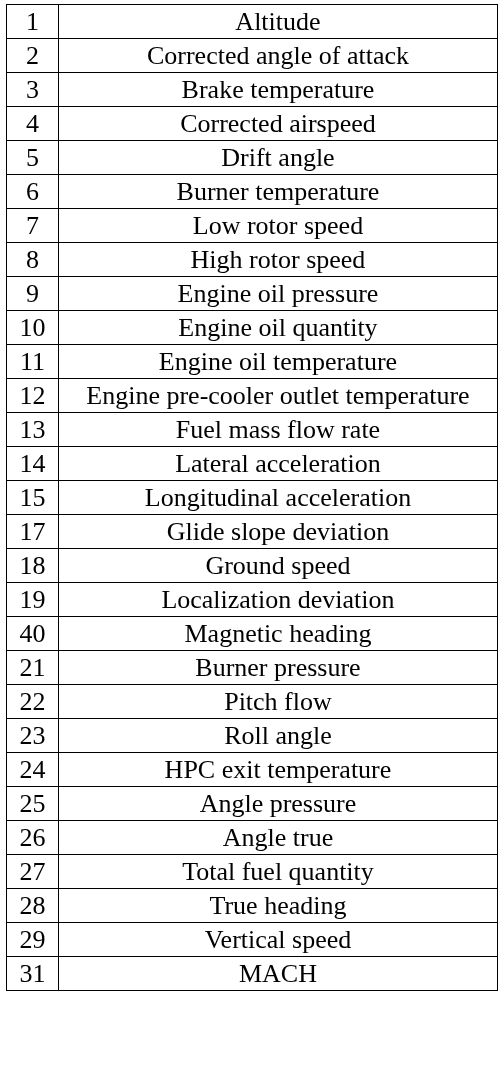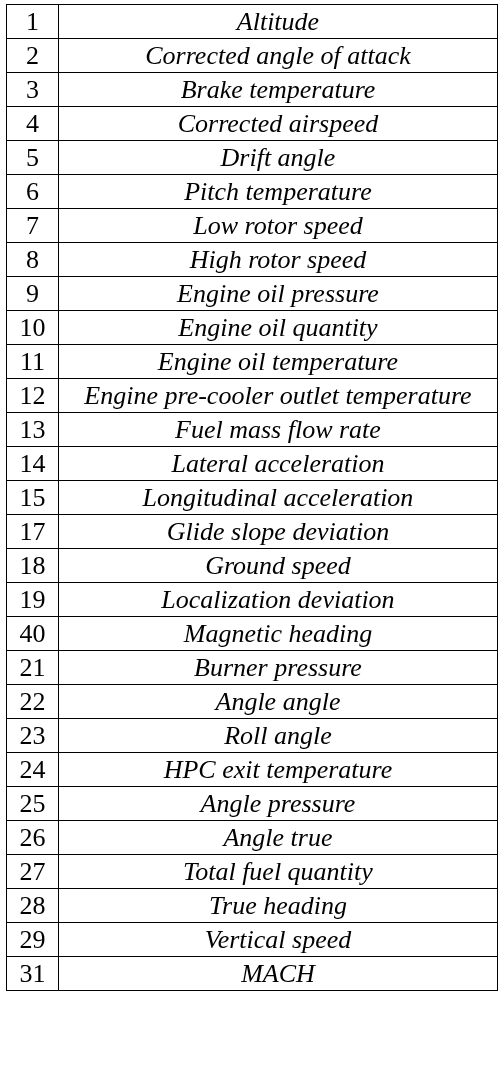--- a/index.html
+++ b/index.html
@@ -29,21 +29,20 @@
       vertical-align: middle;
       text-align: center;
       padding: 0 6px;
       line-height: 1;
     }
     td.num {
       width: 52px;
     }
     td.label {
       width: 440px;
-      font-style: italic;
     }
   </style>
 </head>
 <body>
 
 <table>
   <tbody>
     <tr>
         <td class="num">1</td>
         <td class="label">Altitude</td>
@@ -59,21 +58,21 @@
     <tr>
         <td class="num">4</td>
         <td class="label">Corrected airspeed</td>
       </tr>
     <tr>
         <td class="num">5</td>
         <td class="label">Drift angle</td>
       </tr>
     <tr>
         <td class="num">6</td>
-        <td class="label">Pitch temperature</td>
+        <td class="label">Burner temperature</td>
       </tr>
     <tr>
         <td class="num">7</td>
         <td class="label">Low rotor speed</td>
       </tr>
     <tr>
         <td class="num">8</td>
         <td class="label">High rotor speed</td>
       </tr>
     <tr>
@@ -119,21 +118,21 @@
     <tr>
         <td class="num">40</td>
         <td class="label">Magnetic heading</td>
       </tr>
     <tr>
         <td class="num">21</td>
         <td class="label">Burner pressure</td>
       </tr>
     <tr>
         <td class="num">22</td>
-        <td class="label">Angle angle</td>
+        <td class="label">Pitch flow</td>
       </tr>
     <tr>
         <td class="num">23</td>
         <td class="label">Roll angle</td>
       </tr>
     <tr>
         <td class="num">24</td>
         <td class="label">HPC exit temperature</td>
       </tr>
     <tr>

